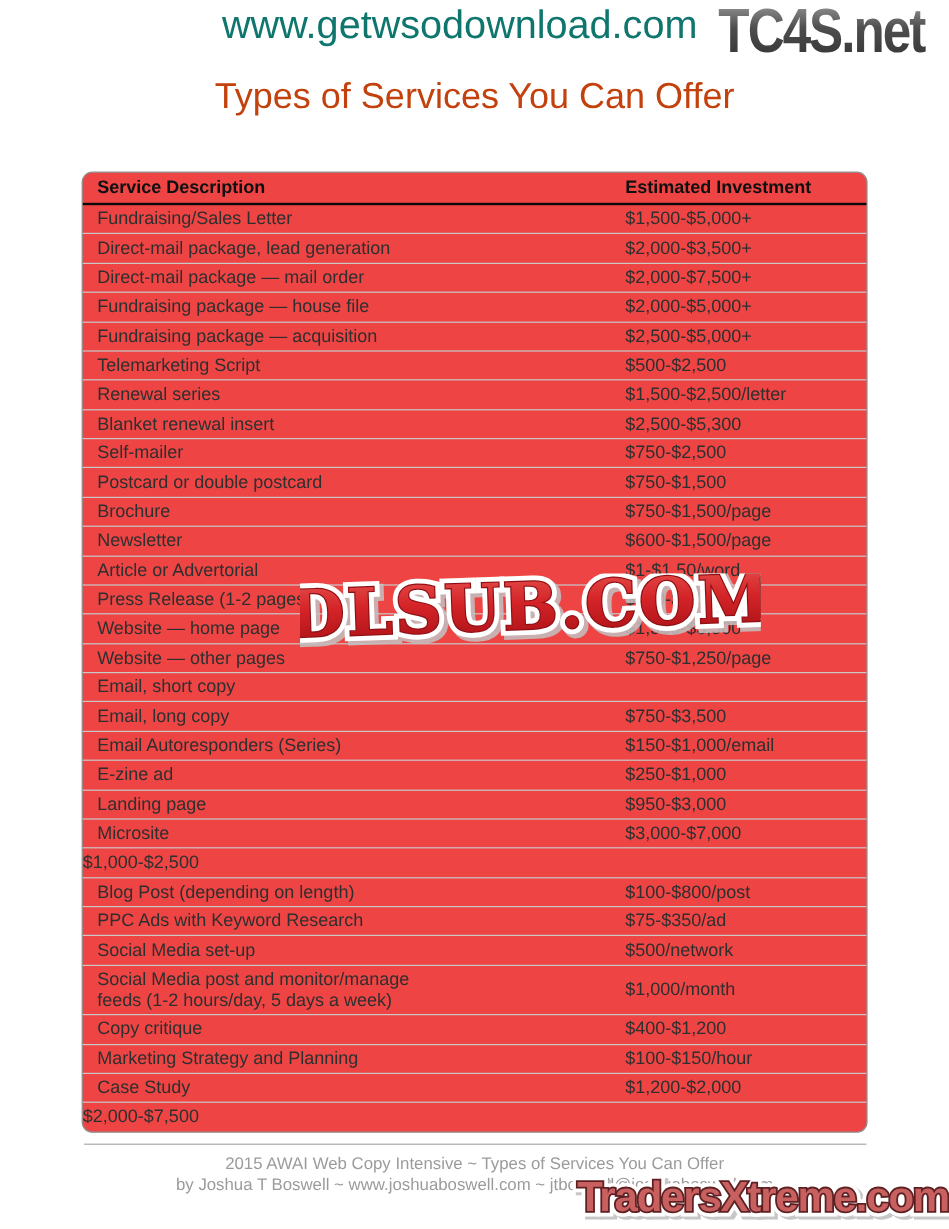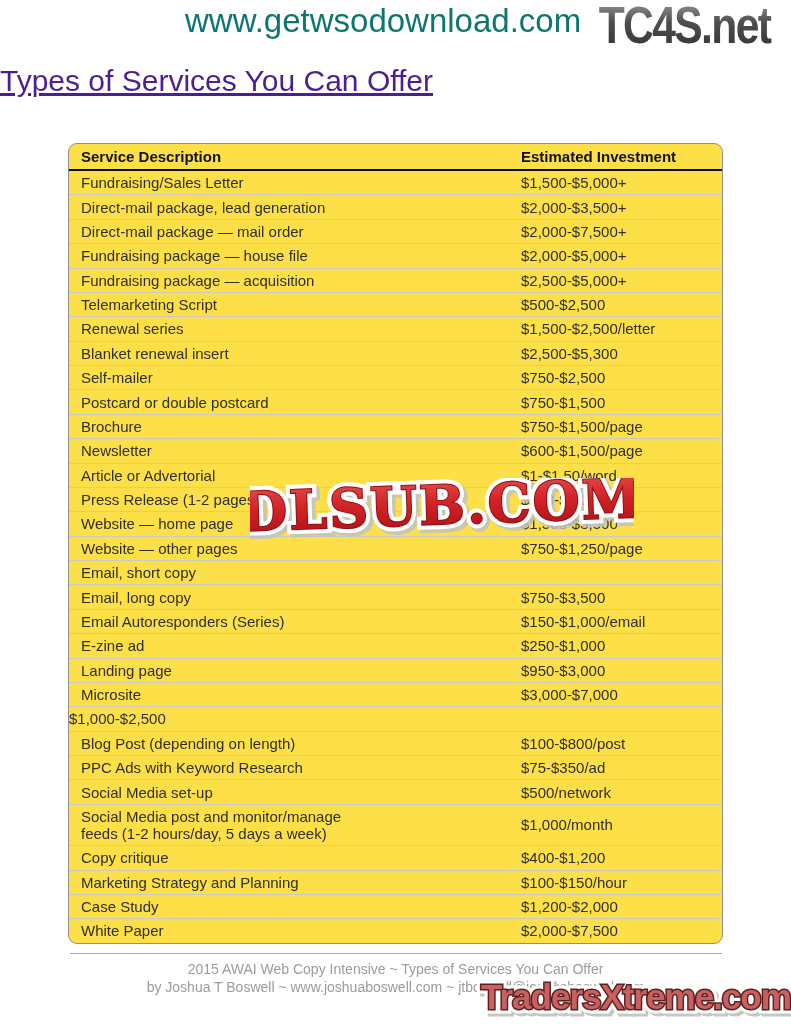--- a/index.html
+++ b/index.html
@@ -10,26 +10,26 @@
   
   .wm-top-url{
     position:absolute;left:185px;top:2px;
     font-size:33px;color:#0f766e;letter-spacing:0px;white-space:nowrap;
   }
   
   .wm-tc4s{position:absolute;left:597px;top:-3px;width:200px;height:60px;}
   
   .title{
     position:absolute;left:0;right:0;top:64px;margin:0;
-    font-size:30px;font-weight:500;color:#4c1d95;letter-spacing:0;text-decoration:underline;
+    text-align:center;font-size:30px;font-weight:500;color:#c2410c;letter-spacing:0;
   }
   
   .svc-table{
     position:absolute;left:68px;top:143px;width:655px;box-sizing:border-box;
-    border:1px solid #8f8f8f;border-radius:9px;background:#fde047;
+    border:1px solid #8f8f8f;border-radius:9px;background:#ef4444;
   }
   .thead{
     display:grid;grid-template-columns:452px 1fr;align-items:center;
     border-bottom:2px solid #0a0a0a;padding:3px 0 2px 0;min-height:20px;
   }
   .th{font-size:15px;font-weight:bold;color:#101010;line-height:18px;}
   .th:first-child{padding-left:12px;}
   .tr{
     display:grid;grid-template-columns:452px 1fr;align-items:center;
     border-top:1px solid #c9c9c9;padding:3.2px 0;min-height:17px;
@@ -224,21 +224,20 @@
     <div class="td td-service">Marketing Strategy and Planning</div>
     <div class="td td-investment">$100-$150/hour</div>
   </div>
 
   <div class="tr">
     <div class="td td-service">Case Study</div>
     <div class="td td-investment">$1,200-$2,000</div>
   </div>
 
   <div class="tr">
-    <div class="td td-service">White Paper</div>
     <div class="td td-investment">$2,000-$7,500</div>
   </div>
 </div>
   </div>
 
   <svg class="wm-dlsub" viewBox="0 0 384 64">
     <defs>
       <linearGradient id="dlsubGrad" x1="0" y1="0" x2="0" y2="1">
         <stop offset="0" stop-color="#e85450"></stop>
         <stop offset="0.45" stop-color="#d42428"></stop>

